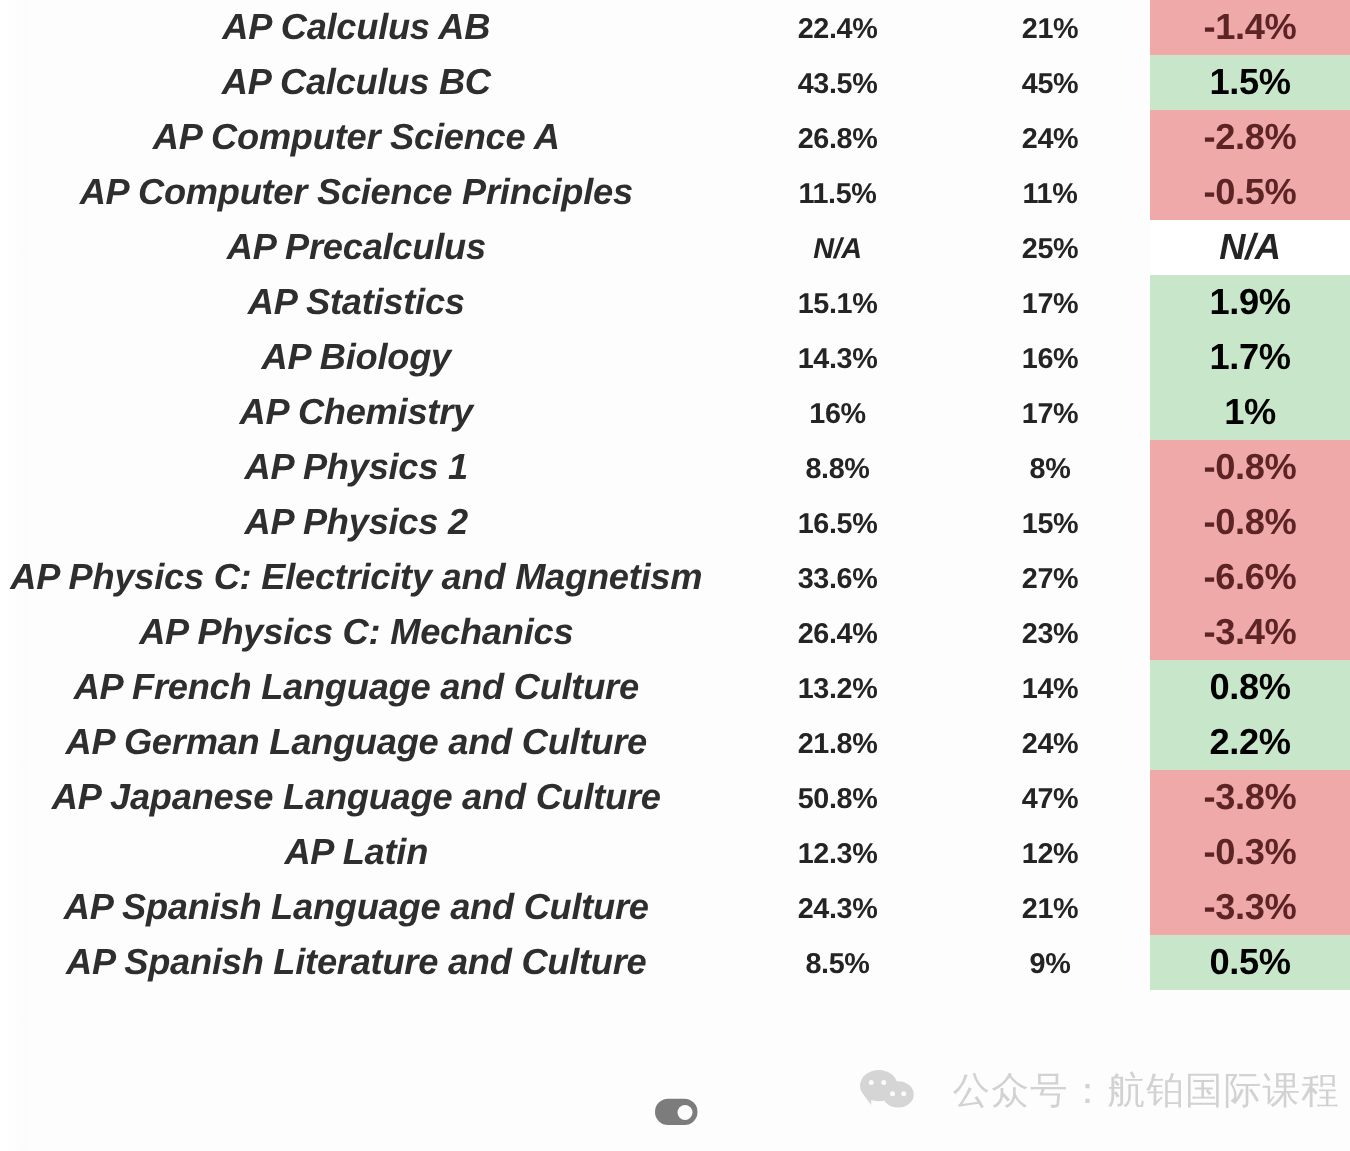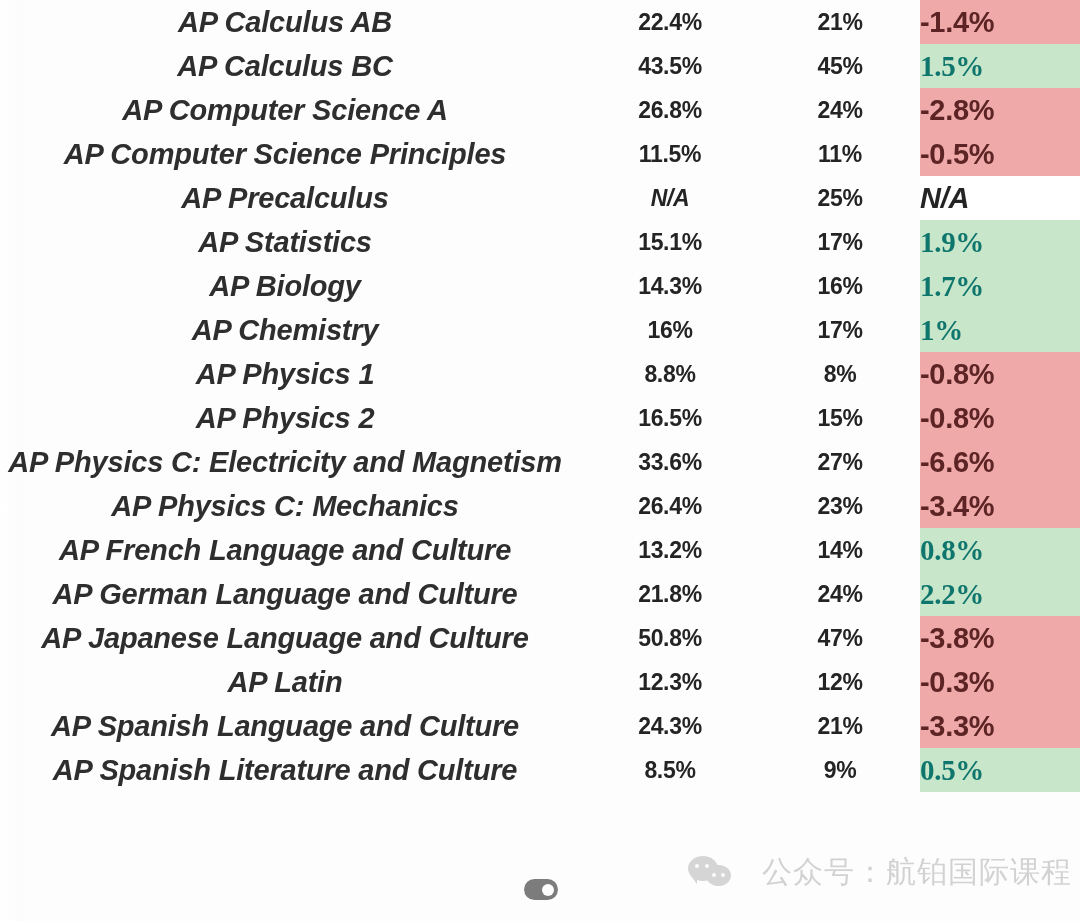--- a/index.html
+++ b/index.html
@@ -75,33 +75,32 @@
     font-size: 23px;
     color: #242424;
     letter-spacing: -0.3px;
   }
   td.num.na {
     font-style: italic;
     font-weight: 700;
   }
 
   td.delta {
-    text-align: left;
+    text-align: center;
     font-weight: 700;
     font-size: 29px;
     letter-spacing: -0.3px;
   }
   td.delta.neg {
     background: #f0a9a9;
     color: #5c2424;
   }
   td.delta.pos {
     background: #c8e6c9;
-    color: #0f766e;
-    font-family: Liberation Serif, serif;
+    color: #000000;
   }
   td.delta.na {
     background: #ffffff;
     color: #242424;
     font-style: italic;
   }
 
   
   #watermark {
     position: absolute;

